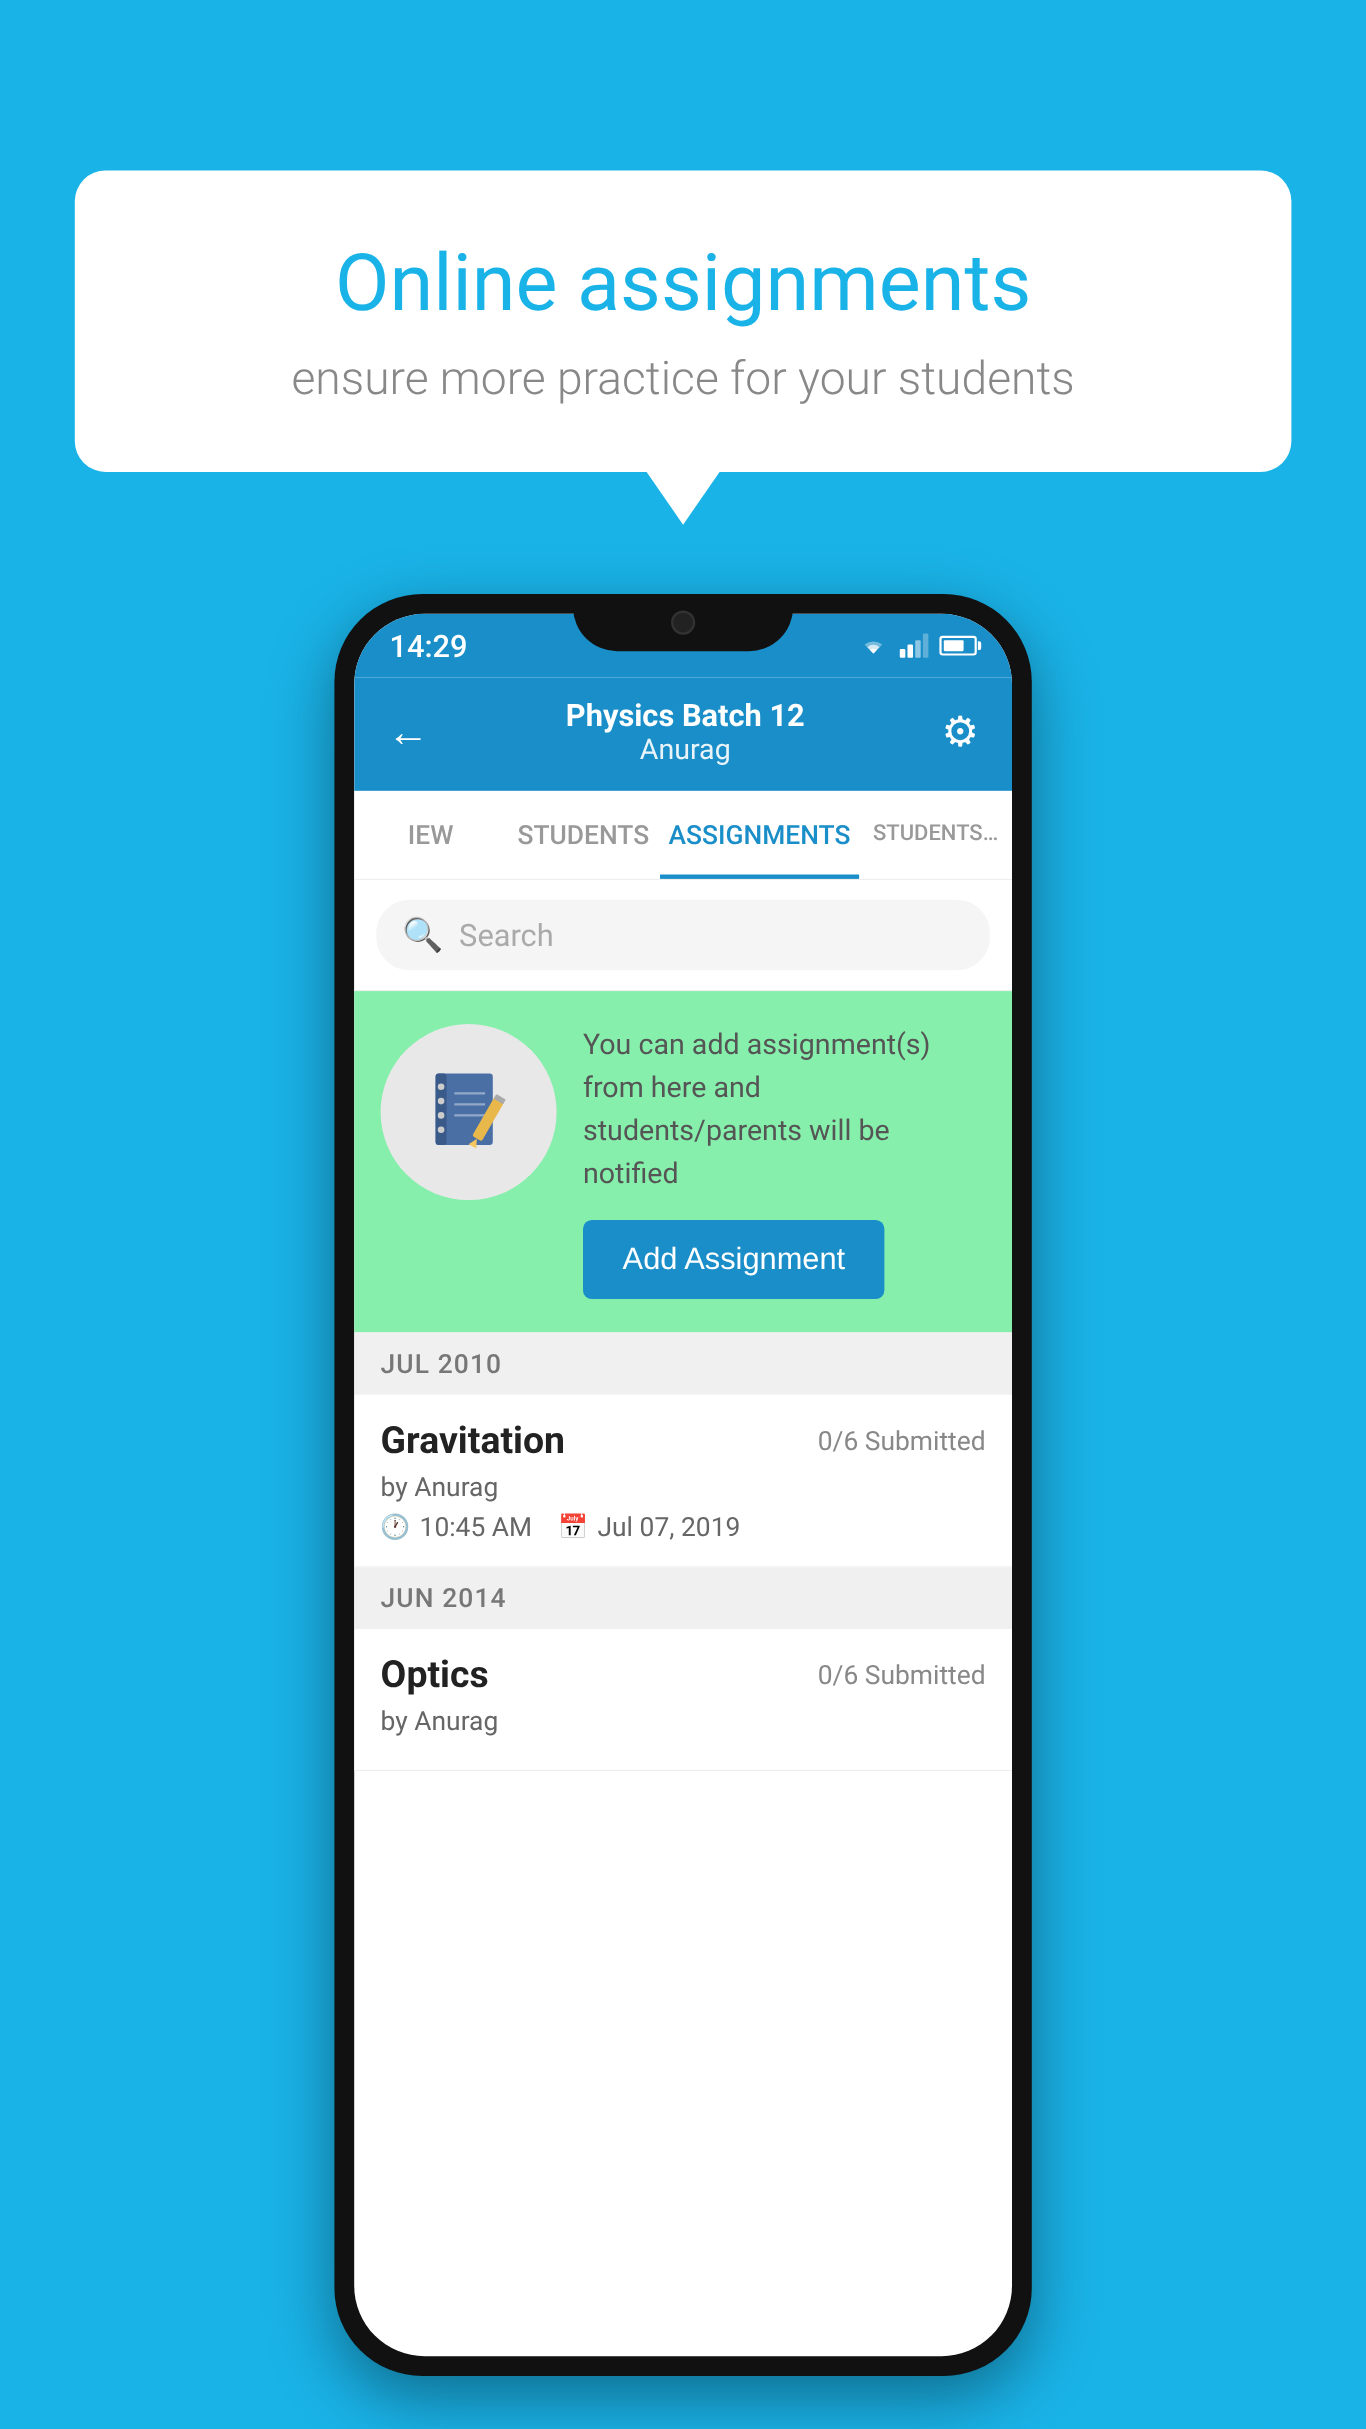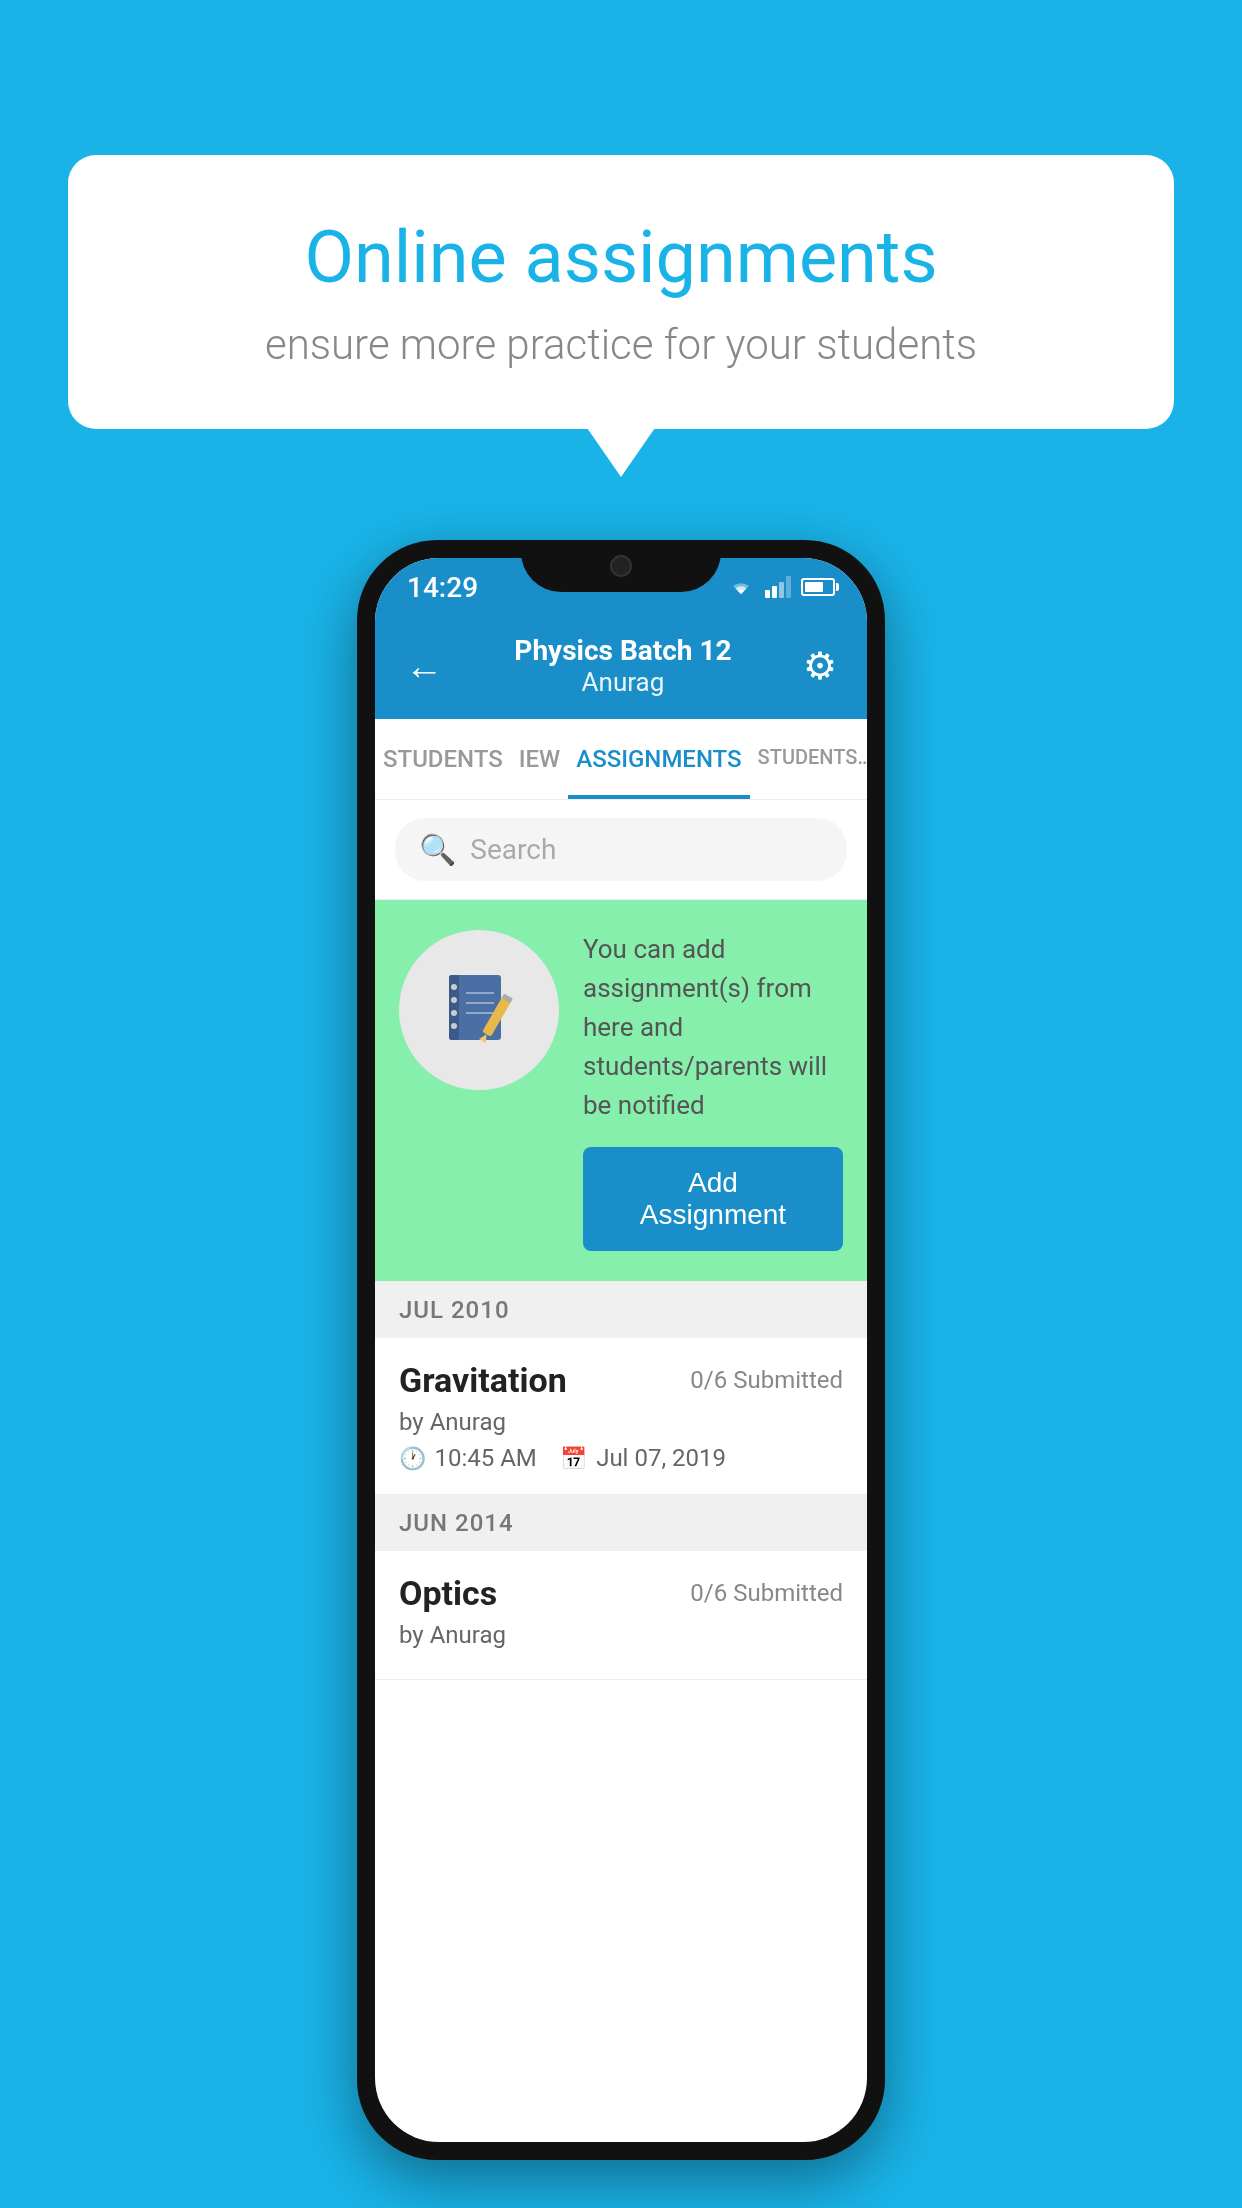--- a/index.html
+++ b/index.html
@@ -54,21 +54,21 @@
       color: #888;
       font-weight: 300;
     }
 
     
     .phone-container {
       position: absolute;
       top: 540px;
       left: 50%;
       transform: translateX(-50%);
-      width: 528px;
+      width: 634px;
       height: 1620px;
     }
 
     .phone-body {
       width: 100%;
       height: 100%;
       background: #111;
       border-radius: 80px;
       padding: 18px;
       position: relative;
@@ -418,24 +418,24 @@
         <span class="back-arrow">←</span>
         <div class="header-title-area">
           <div class="header-title">Physics Batch 12</div>
           <div class="header-subtitle">Anurag</div>
         </div>
         <span class="settings-icon">⚙</span>
       </div>
 
       <div class="tabs-container">
         <div class="tab-item">
+          <span>IEW</span>
+        </div>
+        <div class="tab-item">
           <span>STUDENTS</span>
-        </div>
-        <div class="tab-item">
-          <span>IEW</span>
         </div>
         <div class="tab-item active">
           <span>ASSIGNMENTS</span>
         </div>
         <div class="tab-item" style="font-size:20px;">
           <span>STUDENTS…</span>
         </div>
       </div>
 
       <div class="search-container">

